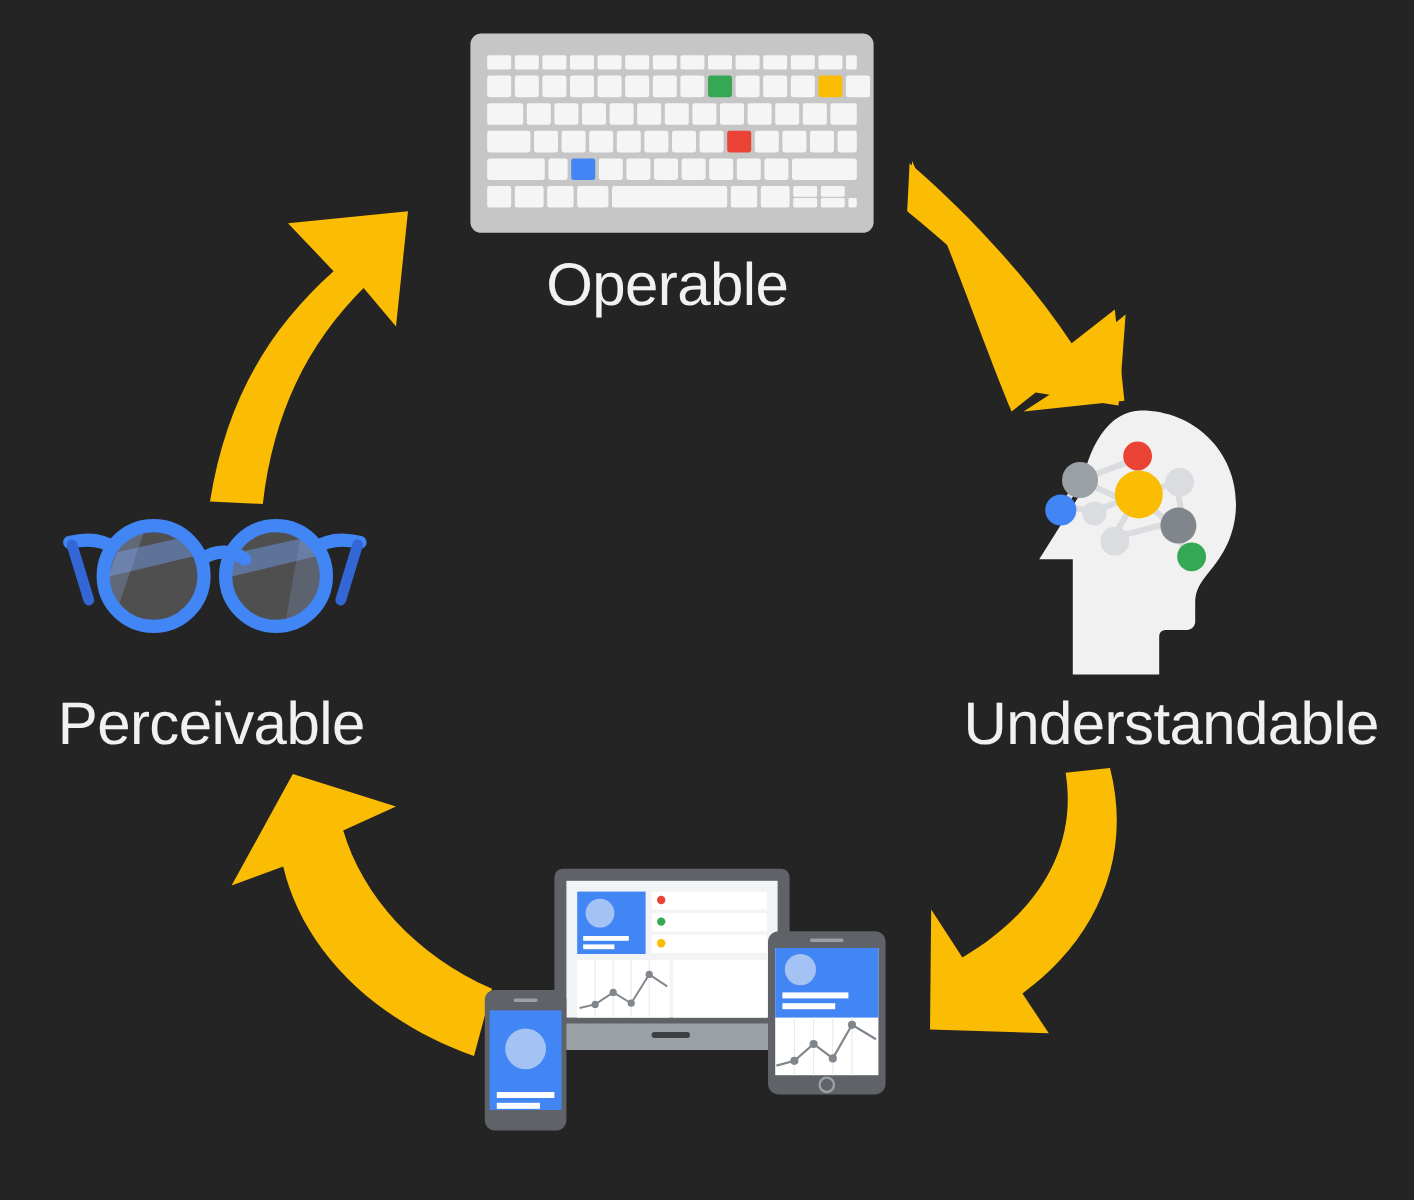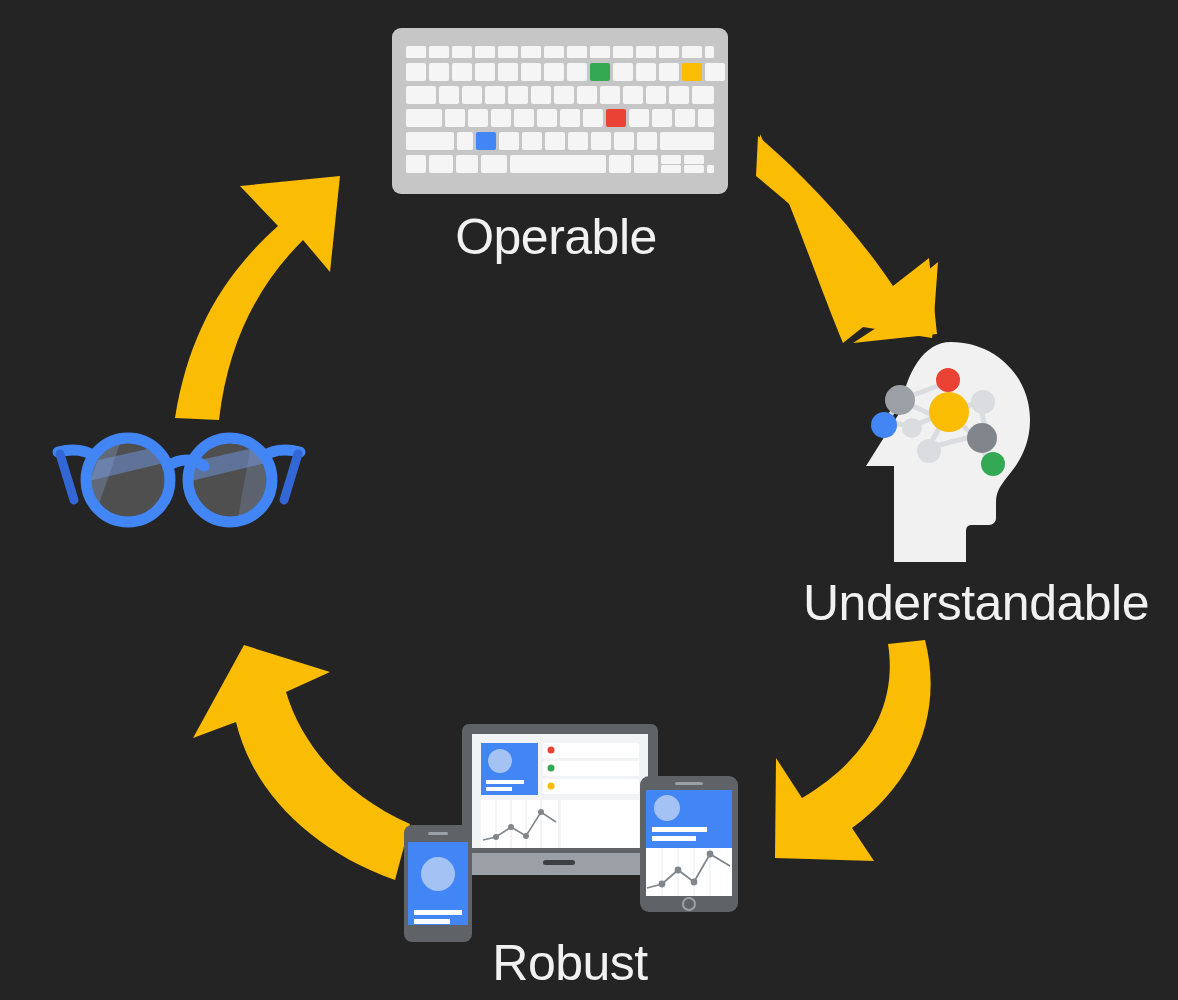--- a/index.html
+++ b/index.html
@@ -268,21 +268,20 @@
       <g>
         <rect x="4" y="113" width="68" height="117" rx="8" fill="#5F6368"></rect>
         <rect x="8" y="130" width="60" height="83" fill="#4285F4"></rect>
         <circle cx="38" cy="162" r="17" fill="#A4C2F4"></circle>
         <rect x="14" y="198" width="48" height="5" fill="#FFFFFF"></rect>
         <rect x="14" y="207" width="36" height="5" fill="#FFFFFF"></rect>
         <rect x="28" y="120" width="20" height="3" rx="1.5" fill="#9AA0A6"></rect>
       </g>
     </svg>
   </div>
-  <div class="label center" style="left:570px; top:938px;">Robust</div>
 
   <div class="node" style="left:52px; top:424px; width:254px; height:110px;">
     <svg viewBox="0 0 254 110" width="254" height="110">
       <defs>
         <clipPath id="lensL">
             <circle cx="76" cy="56" r="42"></circle>
           </clipPath>
         <clipPath id="lensR">
             <circle cx="178" cy="56" r="42"></circle>
           </clipPath>
@@ -304,14 +303,15 @@
         <path d="M112,44 L 220,20 L 226,36 L 118,62 Z" fill="#6E8FD6" opacity="0.55"></path>
         <path d="M200,14 L 226,28 L 206,98 L 186,94 Z" fill="#8FA9E0" opacity="0.22"></path>
       </g>
 
       <path d="M116,42 C 128,34 142,34 152,42" stroke="#4285F4" stroke-width="11" fill="none" stroke-linecap="round"></path>
 
       <circle cx="76" cy="56" r="42" fill="none" stroke="#4285F4" stroke-width="11"></circle>
       <circle cx="178" cy="56" r="42" fill="none" stroke="#4285F4" stroke-width="11"></circle>
     </svg>
   </div>
+  <div class="label center" style="left:176px; top:578px;">Perceivable</div>
 
 </div>
 
 </body></html>

